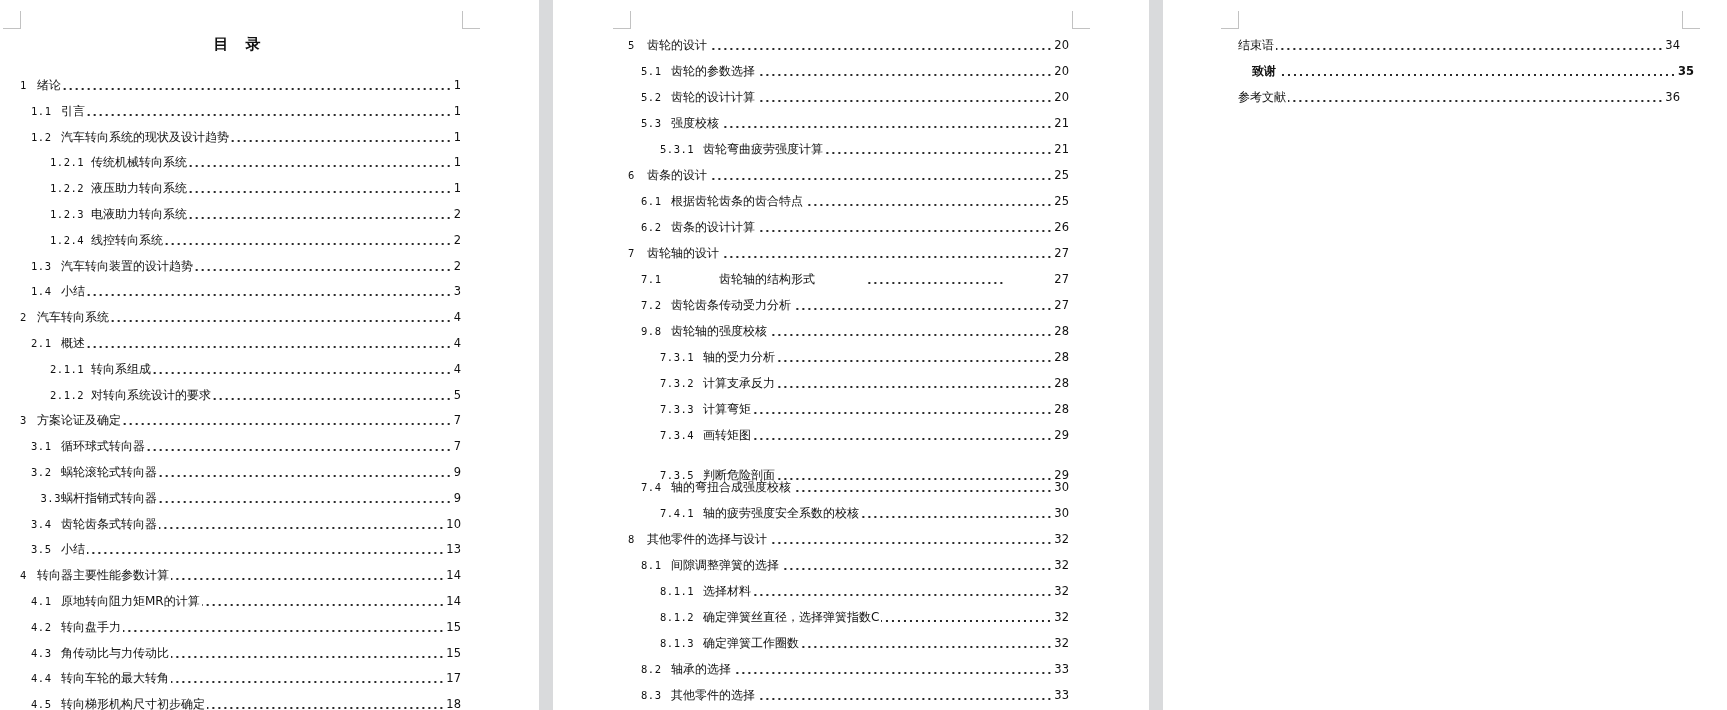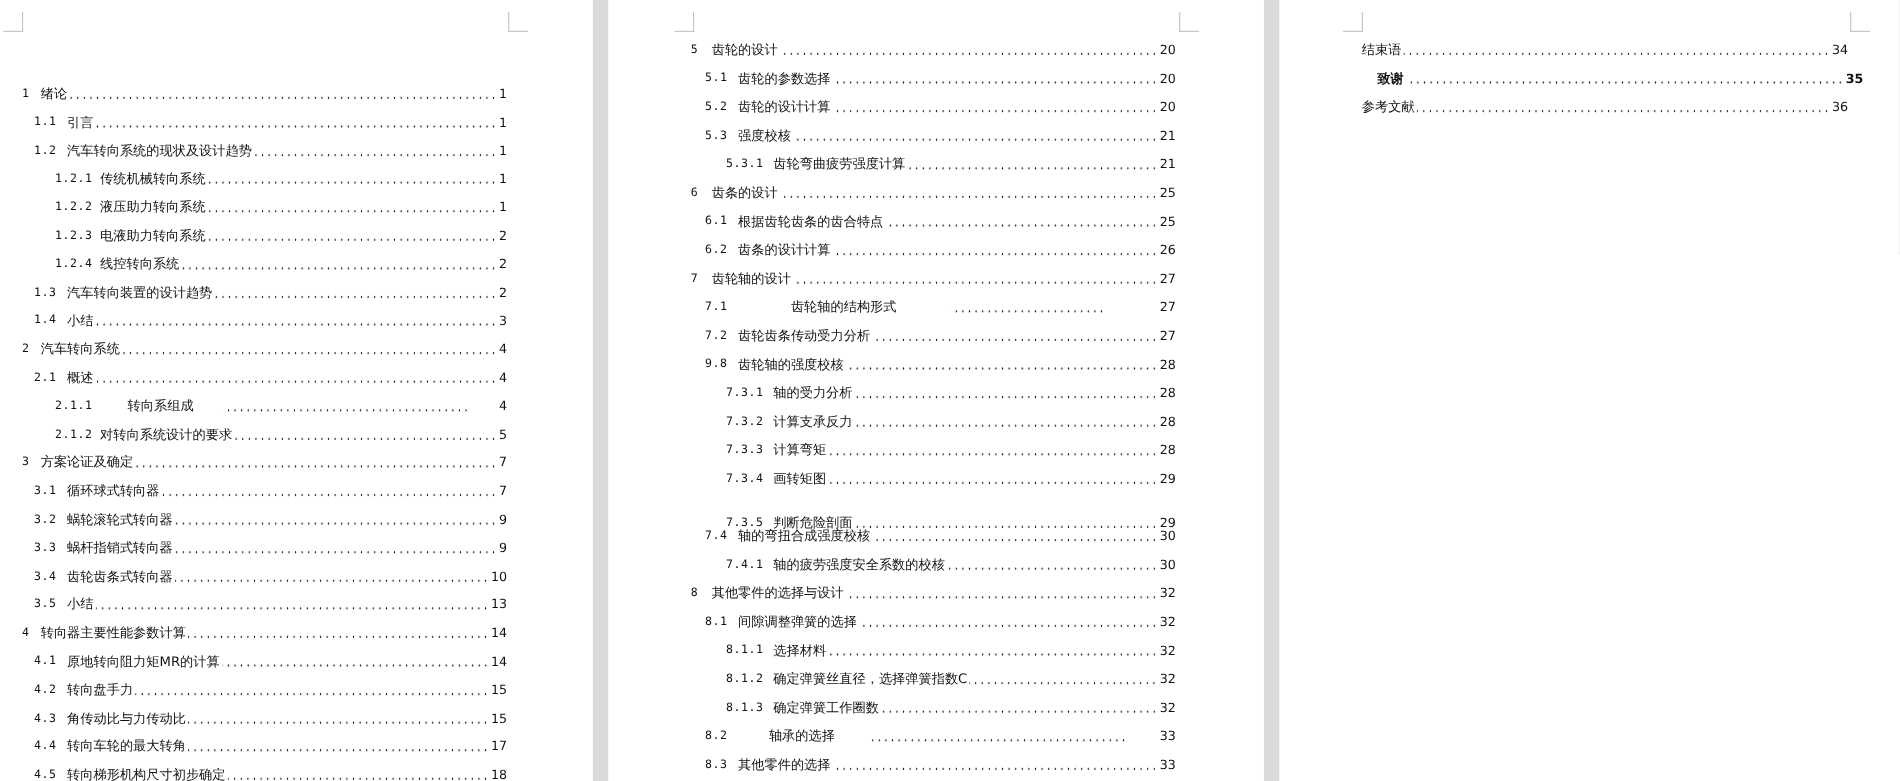--- a/index.html
+++ b/index.html
@@ -38,20 +38,21 @@
     background-size: 6px 2px; background-repeat: repeat-x; background-position: right center;
   }
   .toc-page { flex: 0 0 auto; font-size: 11.5px; text-align: right; }
 </style>
 </head>
 <body>
 
 <div class="page" id="page1">
   <div class="corner tl" style="left:3px;"></div>
   <div class="corner tr" style="left:462px;"></div>
+  <div class="toc-title">目 录</div>
   <div class="toc-list">
       <div class="toc-row" style="top: 75px; left: 20px; width: 441px;">
         <span class="toc-num" style="width: 17px;">1</span>
         <span class="toc-text">绪论</span>
         <span class="toc-leader"></span>
         <span class="toc-page">1</span>
       </div>
       <div class="toc-row" style="top: 100.8px; left: 31px; width: 430px;">
         <span class="toc-num" style="width: 30px;">1.1</span>
         <span class="toc-text">引言</span>
@@ -105,21 +106,21 @@
         <span class="toc-text">汽车转向系统</span>
         <span class="toc-leader"></span>
         <span class="toc-page">4</span>
       </div>
       <div class="toc-row" style="top: 333px; left: 31px; width: 430px;">
         <span class="toc-num" style="width: 30px;">2.1</span>
         <span class="toc-text">概述</span>
         <span class="toc-leader"></span>
         <span class="toc-page">4</span>
       </div>
-      <div class="toc-row" style="top: 358.8px; left: 50px; width: 411px; gap: 25px;">
+      <div class="toc-row" style="top: 358.8px; left: 50px; width: 411px;">
         <span class="toc-num" style="width: 41px;">2.1.1</span>
         <span class="toc-text">转向系组成</span>
         <span class="toc-leader"></span>
         <span class="toc-page">4</span>
       </div>
       <div class="toc-row" style="top: 384.6px; left: 50px; width: 411px;">
         <span class="toc-num" style="width: 41px;">2.1.2</span>
         <span class="toc-text">对转向系统设计的要求</span>
         <span class="toc-leader"></span>
         <span class="toc-page">5</span>
@@ -136,21 +137,21 @@
         <span class="toc-leader"></span>
         <span class="toc-page">7</span>
       </div>
       <div class="toc-row" style="top: 462px; left: 31px; width: 430px;">
         <span class="toc-num" style="width: 30px;">3.2</span>
         <span class="toc-text">蜗轮滚轮式转向器</span>
         <span class="toc-leader"></span>
         <span class="toc-page">9</span>
       </div>
       <div class="toc-row" style="top: 487.8px; left: 31px; width: 430px;">
-        <span class="toc-num" style="width: 30px;">3.3</span>
+        <span class="toc-num" style="width: 30px; text-align: right;">3.3</span>
         <span class="toc-text">蜗杆指销式转向器</span>
         <span class="toc-leader"></span>
         <span class="toc-page">9</span>
       </div>
       <div class="toc-row" style="top: 513.6px; left: 31px; width: 430px;">
         <span class="toc-num" style="width: 30px;">3.4</span>
         <span class="toc-text">齿轮齿条式转向器</span>
         <span class="toc-leader"></span>
         <span class="toc-page">10</span>
       </div>
@@ -340,21 +341,21 @@
         <span class="toc-text">确定弹簧丝直径，选择弹簧指数C</span>
         <span class="toc-leader"></span>
         <span class="toc-page">32</span>
       </div>
       <div class="toc-row" style="top: 633px; left: 107px; width: 409px;">
         <span class="toc-num" style="width: 43px;">8.1.3</span>
         <span class="toc-text">确定弹簧工作圈数</span>
         <span class="toc-leader"></span>
         <span class="toc-page">32</span>
       </div>
-      <div class="toc-row" style="top: 659px; left: 88px; width: 428px; gap: 28px;">
+      <div class="toc-row" style="top: 659px; left: 88px; width: 428px;">
         <span class="toc-num" style="width: 30px;">8.2</span>
         <span class="toc-text">轴承的选择</span>
         <span class="toc-leader"></span>
         <span class="toc-page">33</span>
       </div>
       <div class="toc-row" style="top: 685px; left: 88px; width: 428px;">
         <span class="toc-num" style="width: 30px;">8.3</span>
         <span class="toc-text">其他零件的选择</span>
         <span class="toc-leader"></span>
         <span class="toc-page">33</span>

